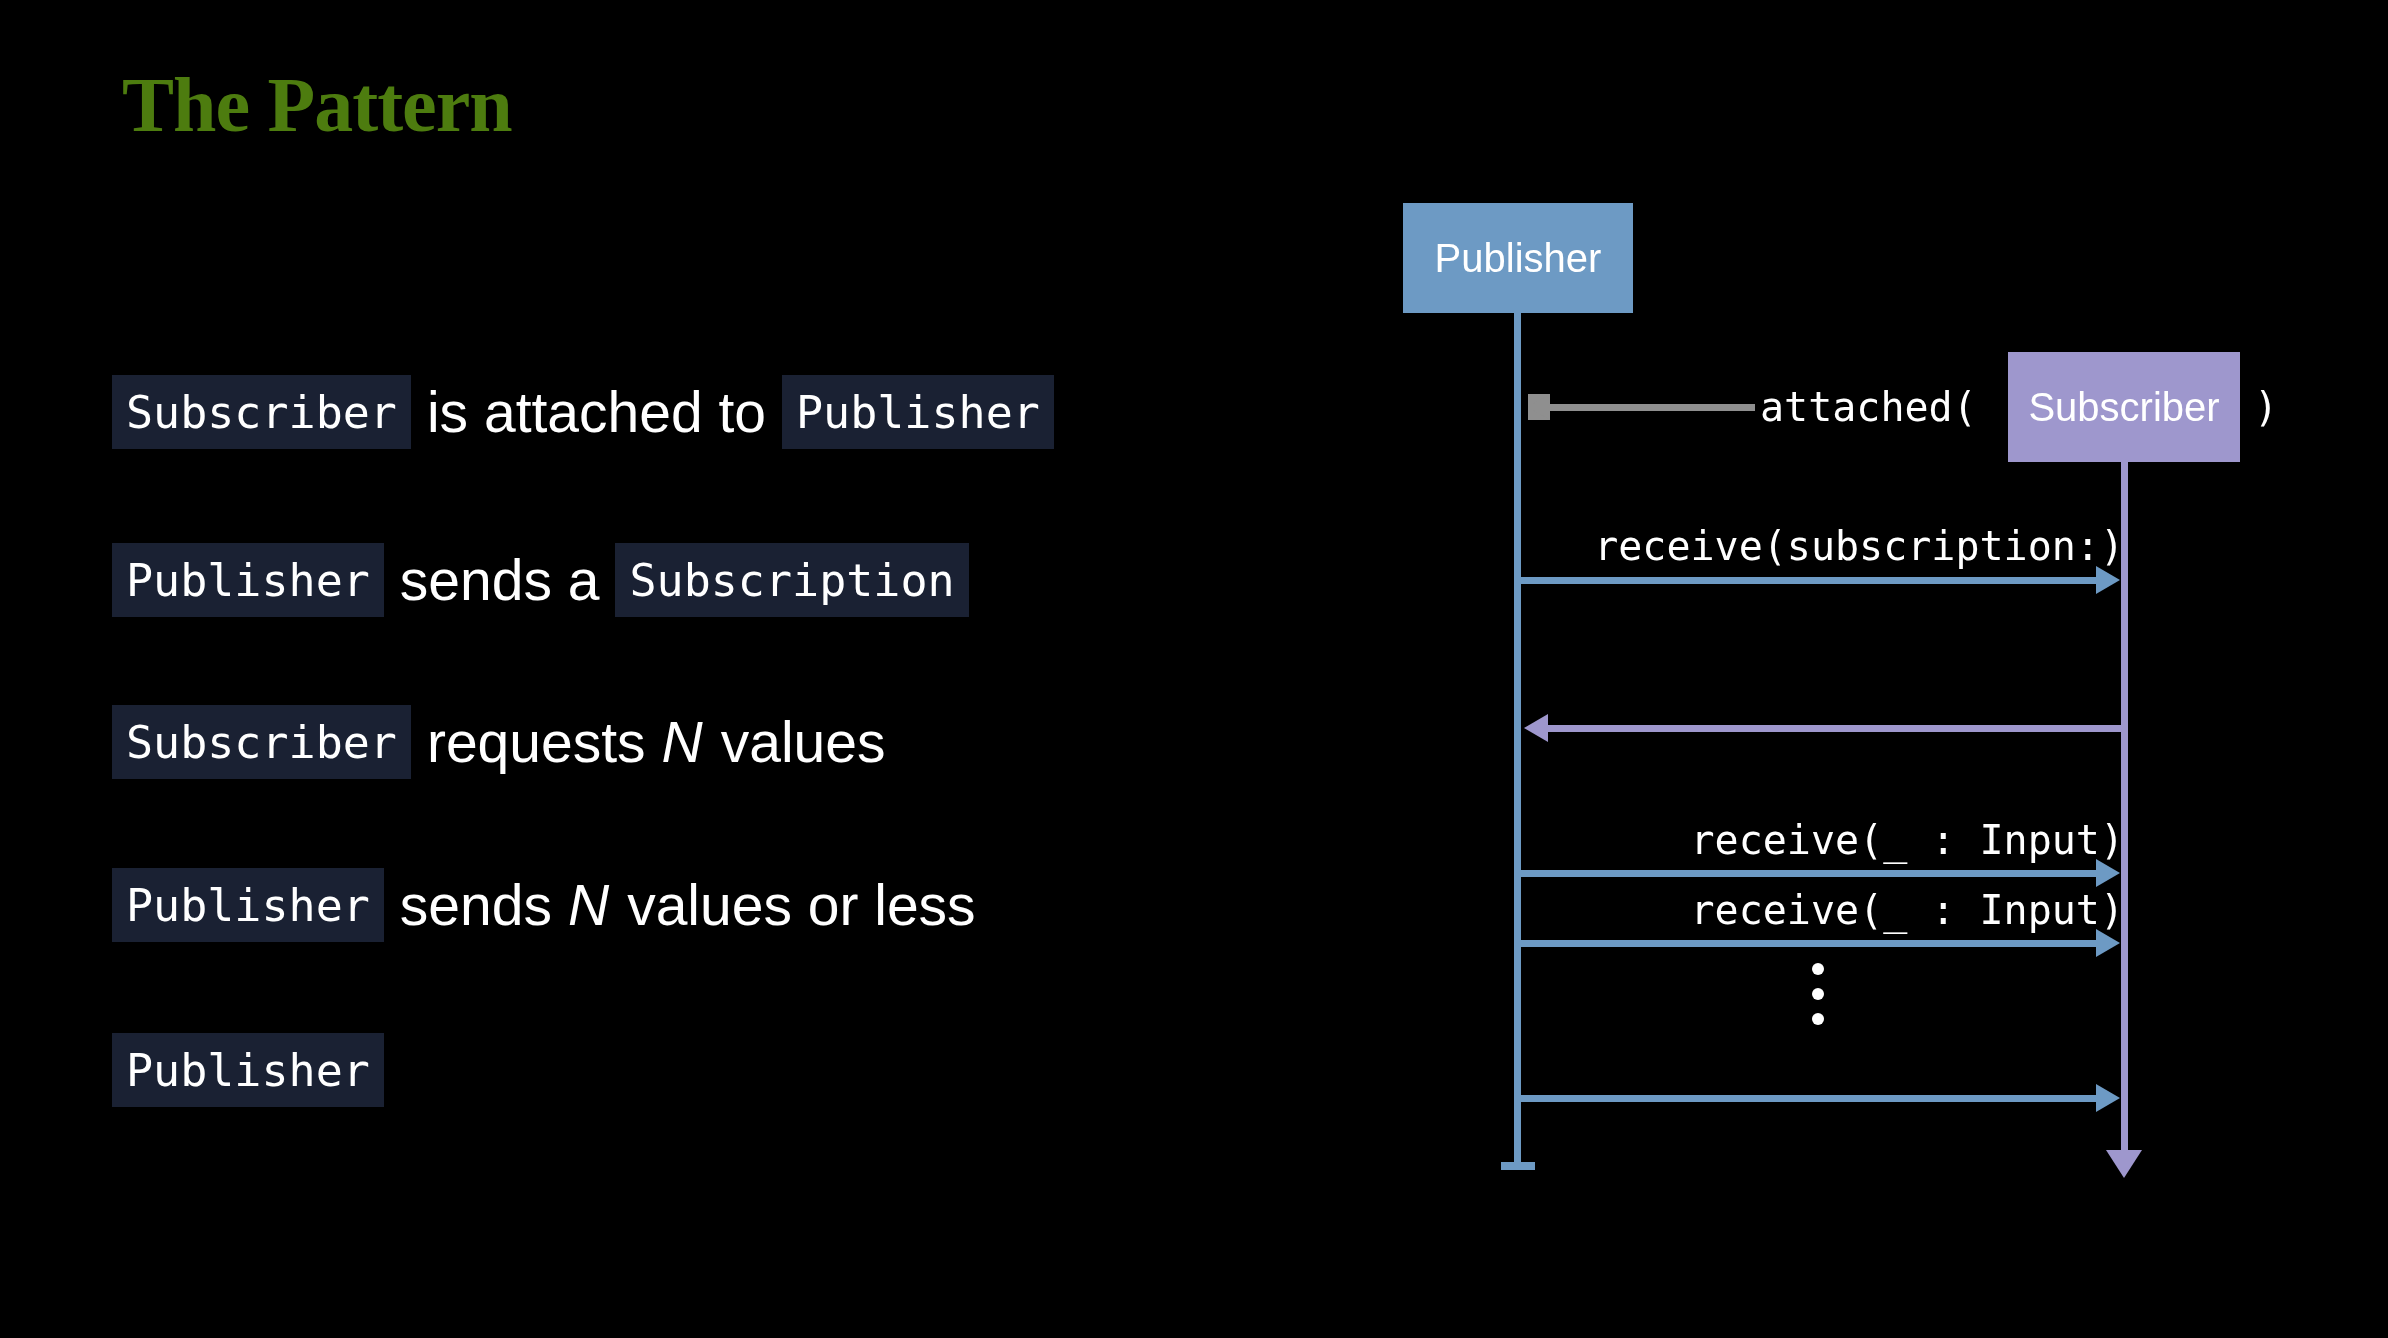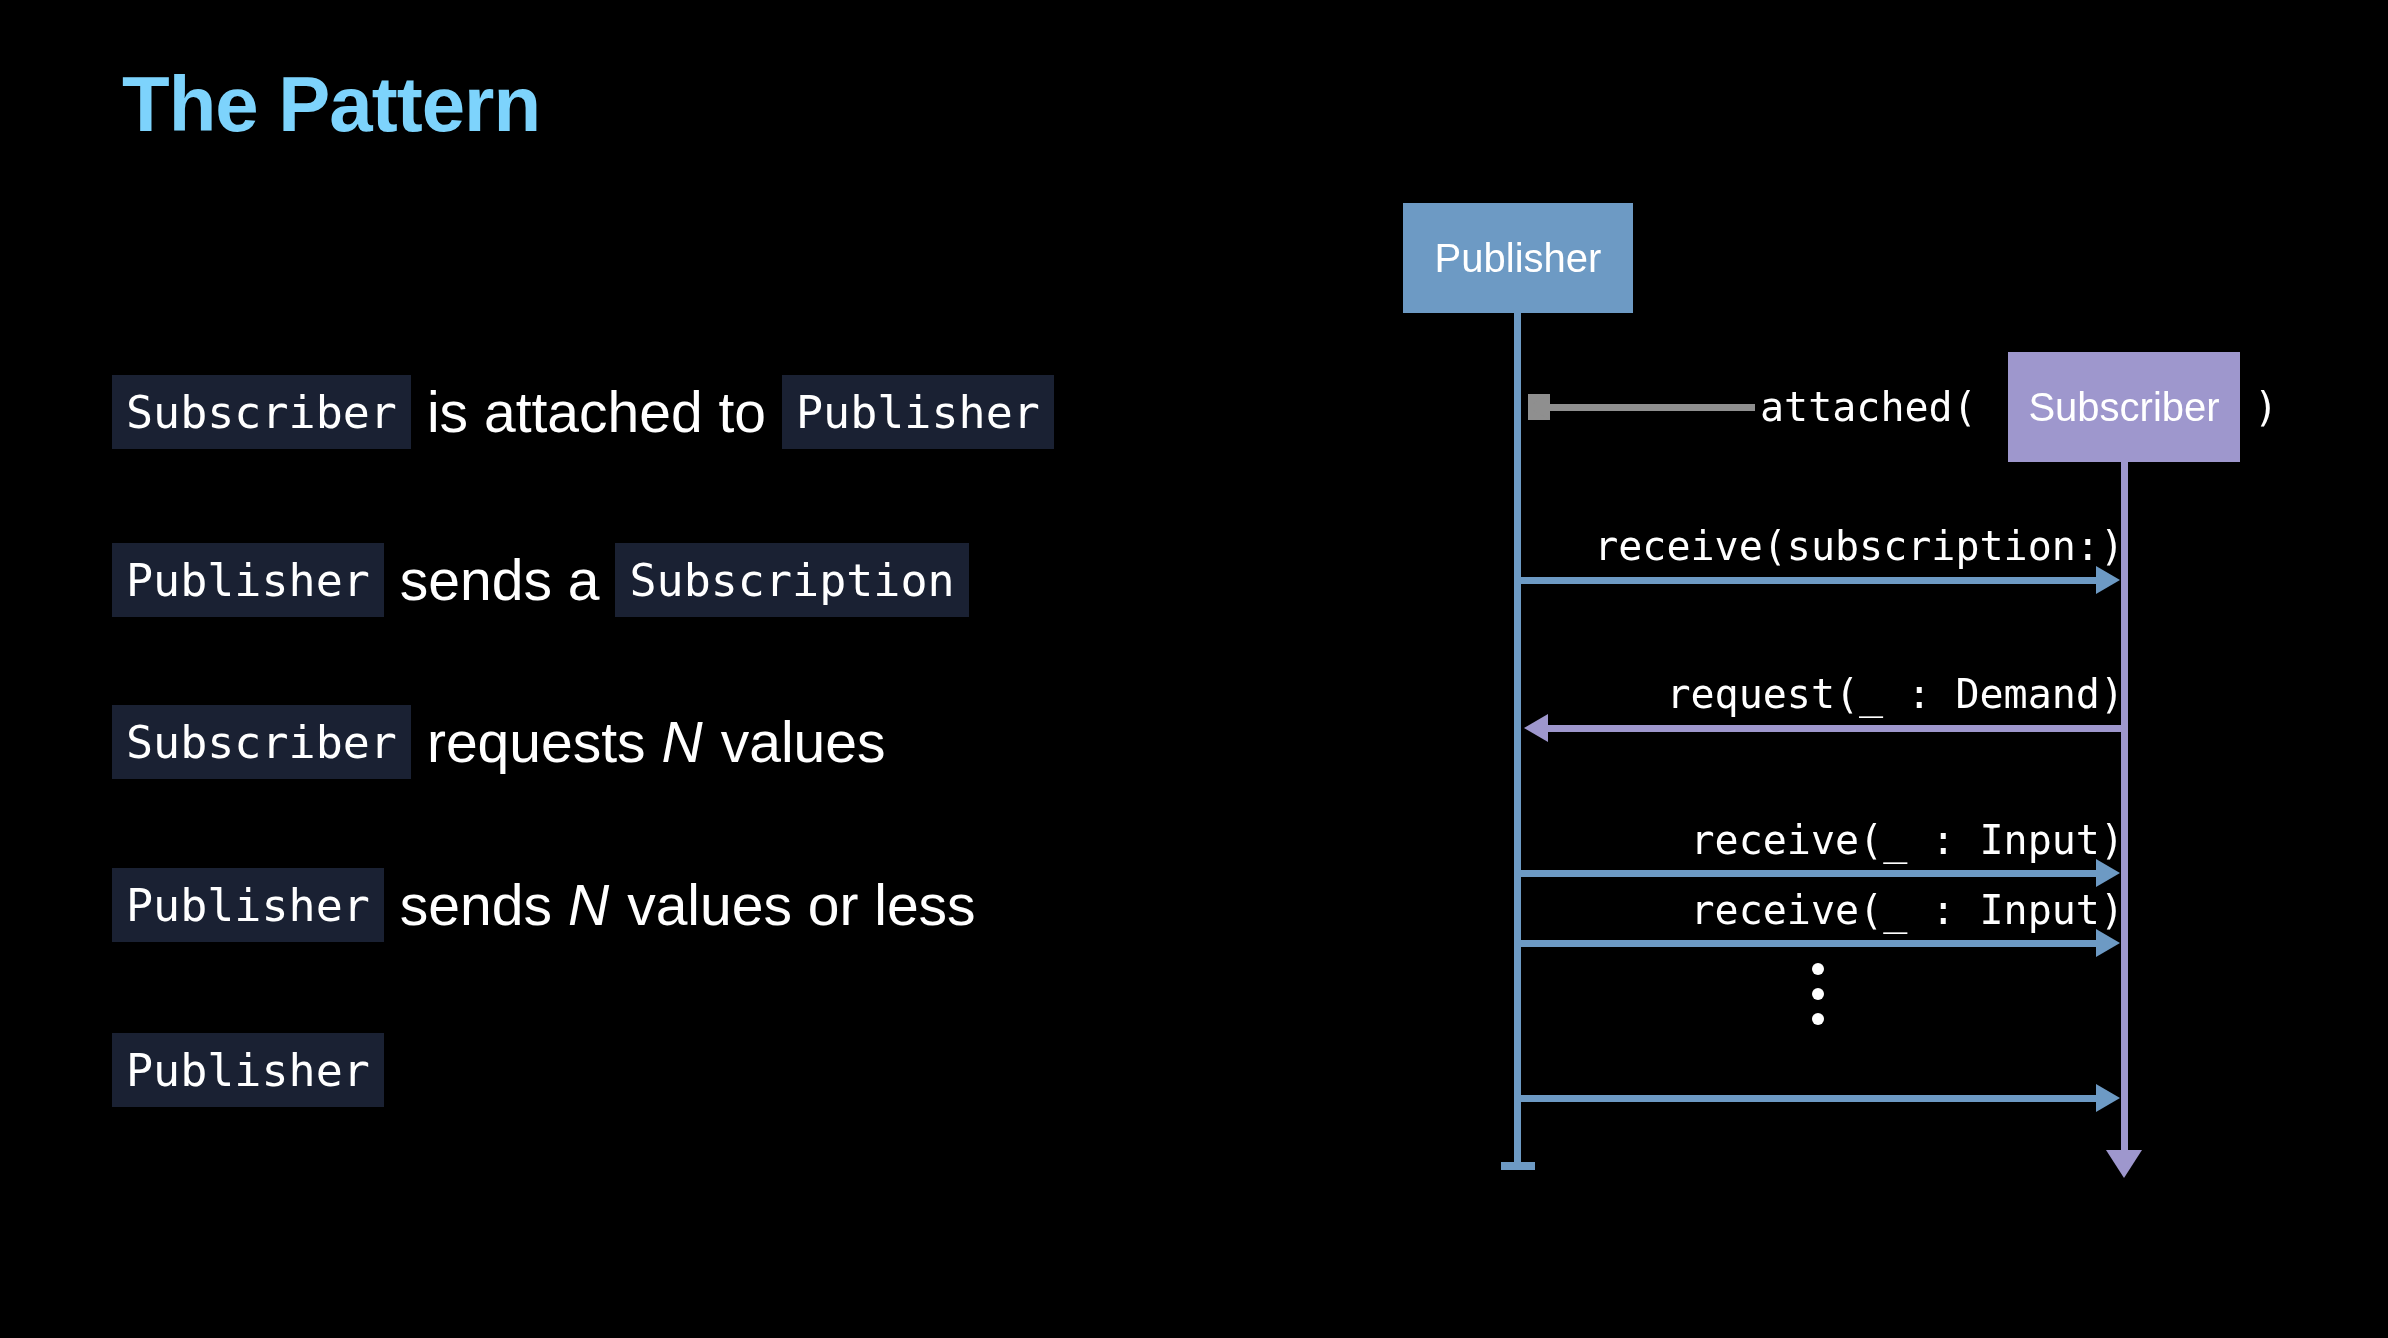--- a/index.html
+++ b/index.html
@@ -8,21 +8,21 @@
     width:2388px;height:1338px;
     background:#000;
     overflow:hidden;
     font-family:"Liberation Sans", sans-serif;
     color:#fff;
   }
   
   .title{
     position:absolute;left:122px;top:62px;
     font-size:78px;font-weight:700;letter-spacing:-1px;
-    line-height:1.1;color:#7dd3fc;
+    line-height:1.1;color:#4d7c0f;font-family:Liberation Serif, serif;
   }
   
   .bullet{
     position:absolute;left:112px;height:74px;
     display:flex;align-items:center;gap:16px;
     white-space:nowrap;
   }
   .chip{
     background:#1a2133;
     height:74px;display:flex;align-items:center;
@@ -128,21 +128,20 @@
 
   <div class="head-left gray" style="left:1528px;top:394px"></div>
   <div class="shaft gray" style="left:1550px;top:404px;width:205px"></div>
   <div class="call-label mono" style="left:1760px;top:381px">attached(</div>
   <div class="call-label mono" style="left:2254px;top:381px">)</div>
 
   <div class="msg-label mono" style="top:520px">receive(subscription:)</div>
   <div class="shaft blue" style="left:1518px;top:577px;width:578px"></div>
   <div class="head-right" style="left:2096px;top:566px"></div>
 
-  <div class="msg-label mono" style="top:668px">request(_ : Demand)</div>
   <div class="head-left" style="left:1524px;top:714px"></div>
   <div class="shaft purple" style="left:1548px;top:725px;width:576px"></div>
 
   <div class="msg-label mono" style="top:814px">receive(_ : Input)</div>
   <div class="shaft blue" style="left:1518px;top:870px;width:578px"></div>
   <div class="head-right" style="left:2096px;top:859px"></div>
 
   <div class="msg-label mono" style="top:884px">receive(_ : Input)</div>
   <div class="shaft blue" style="left:1518px;top:940px;width:578px"></div>
   <div class="head-right" style="left:2096px;top:929px"></div>

